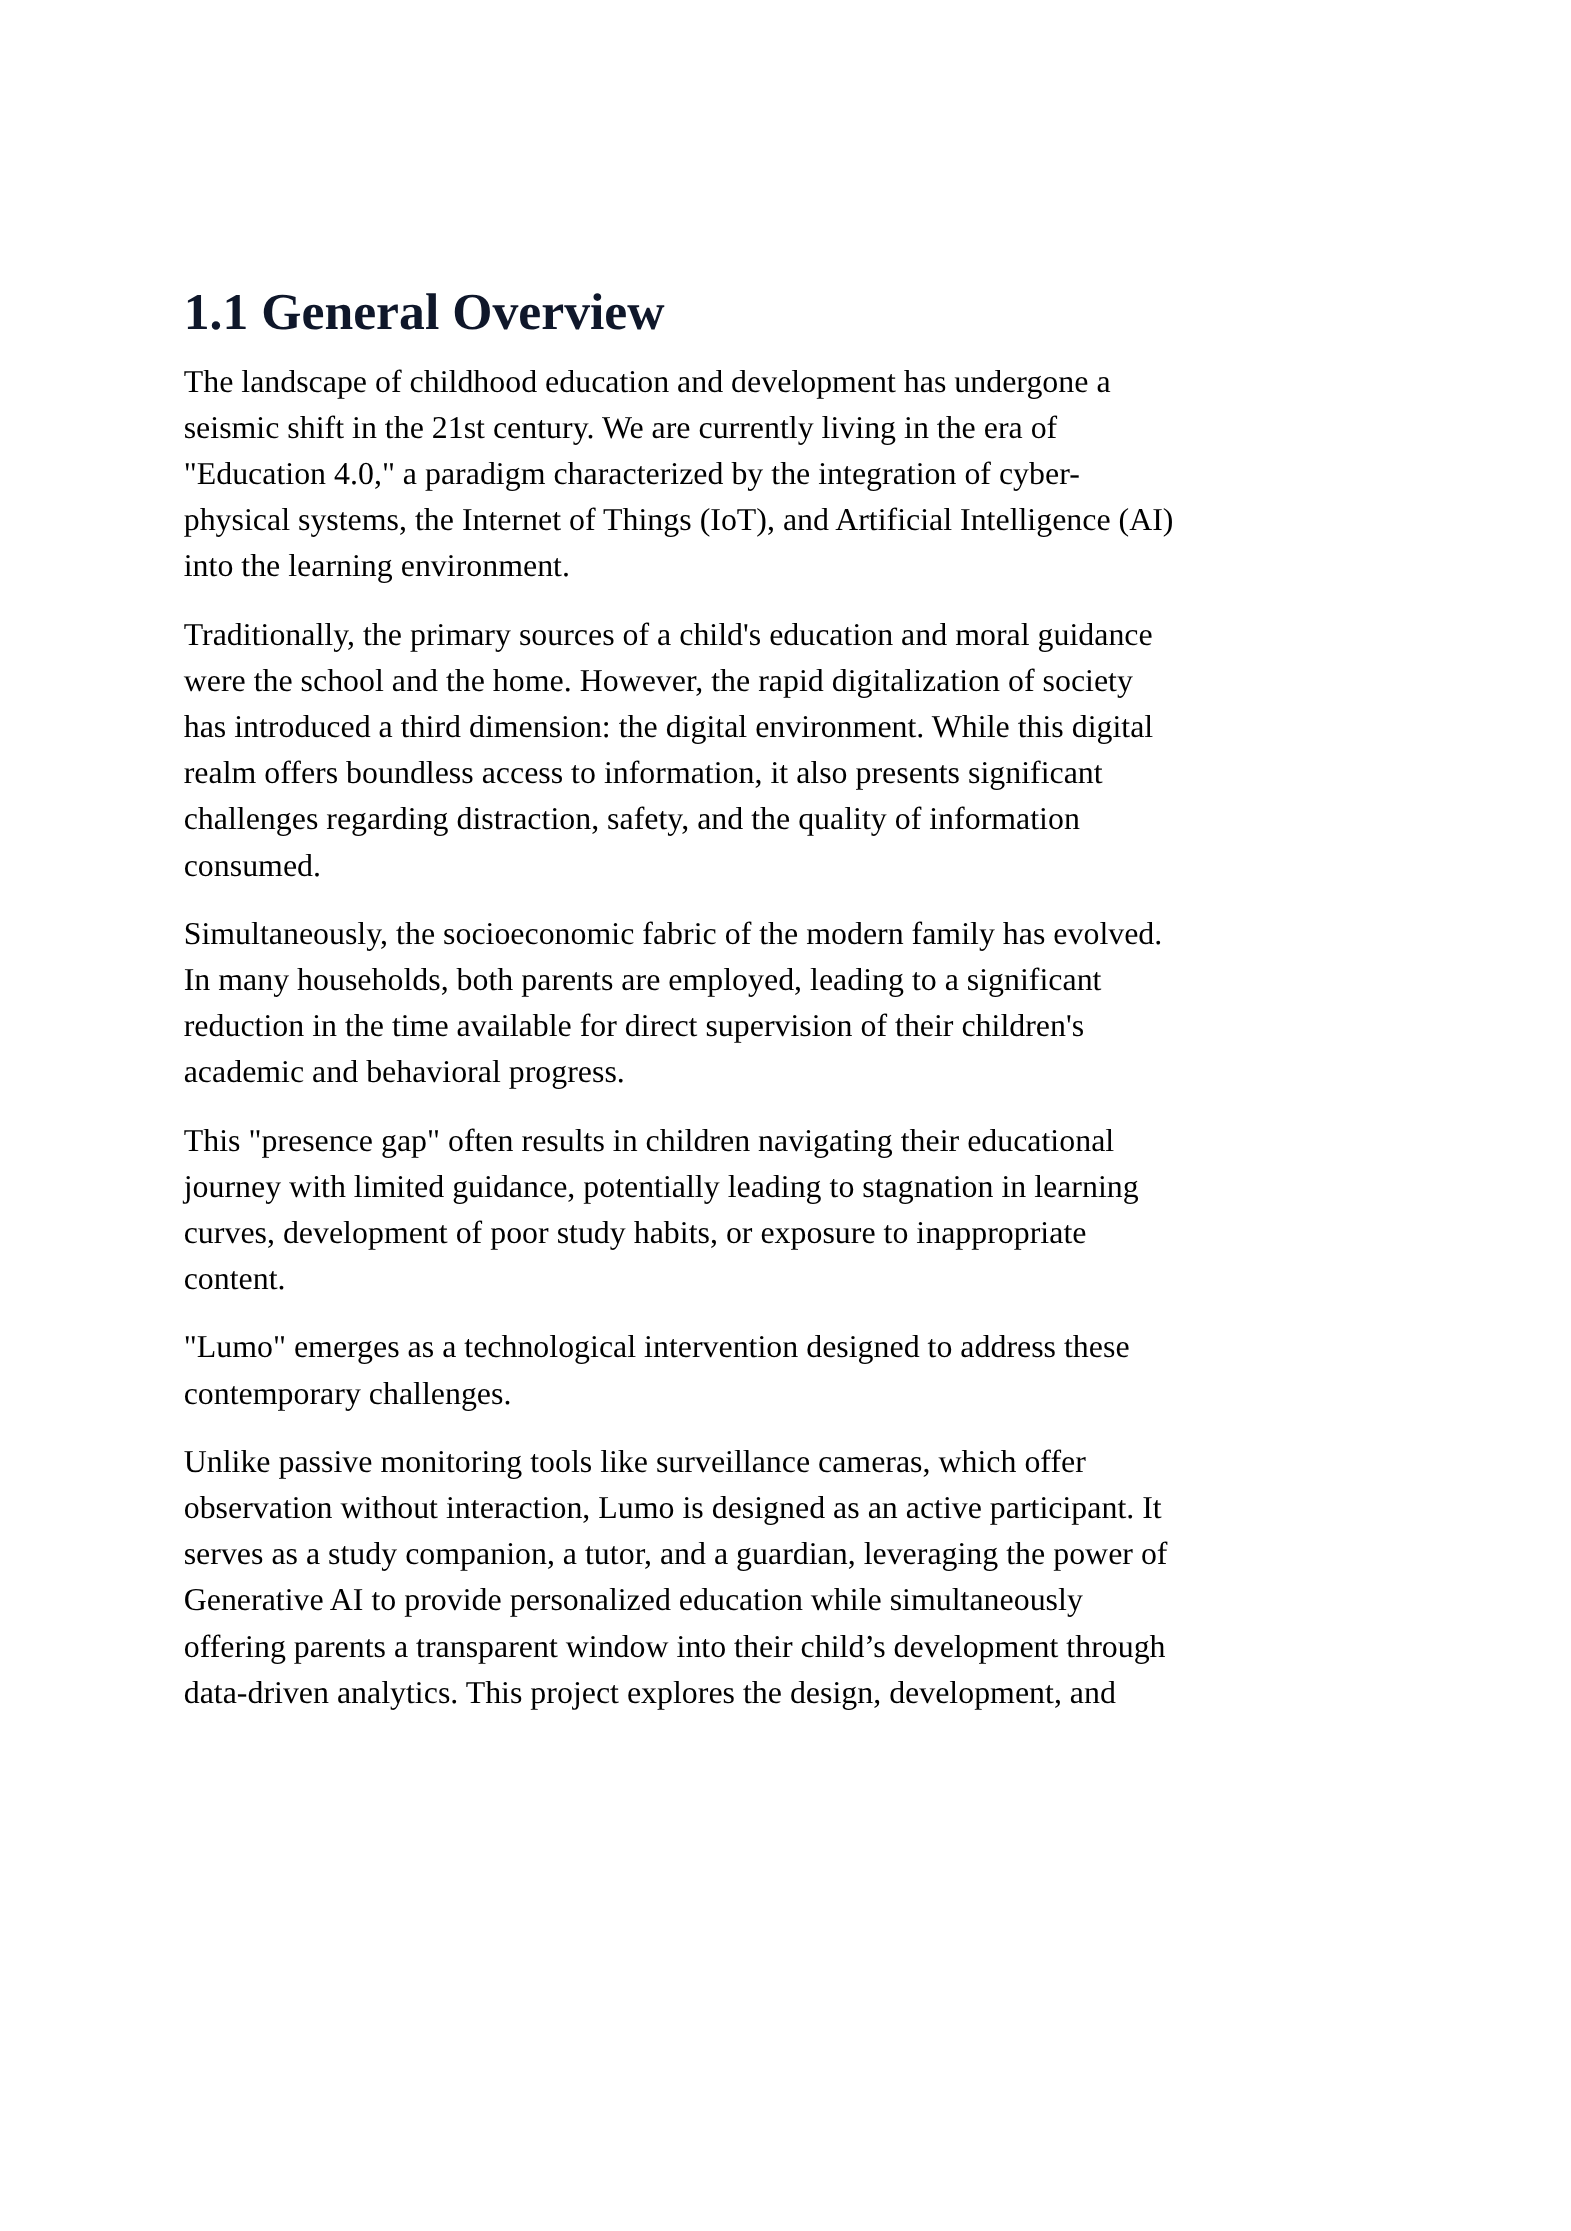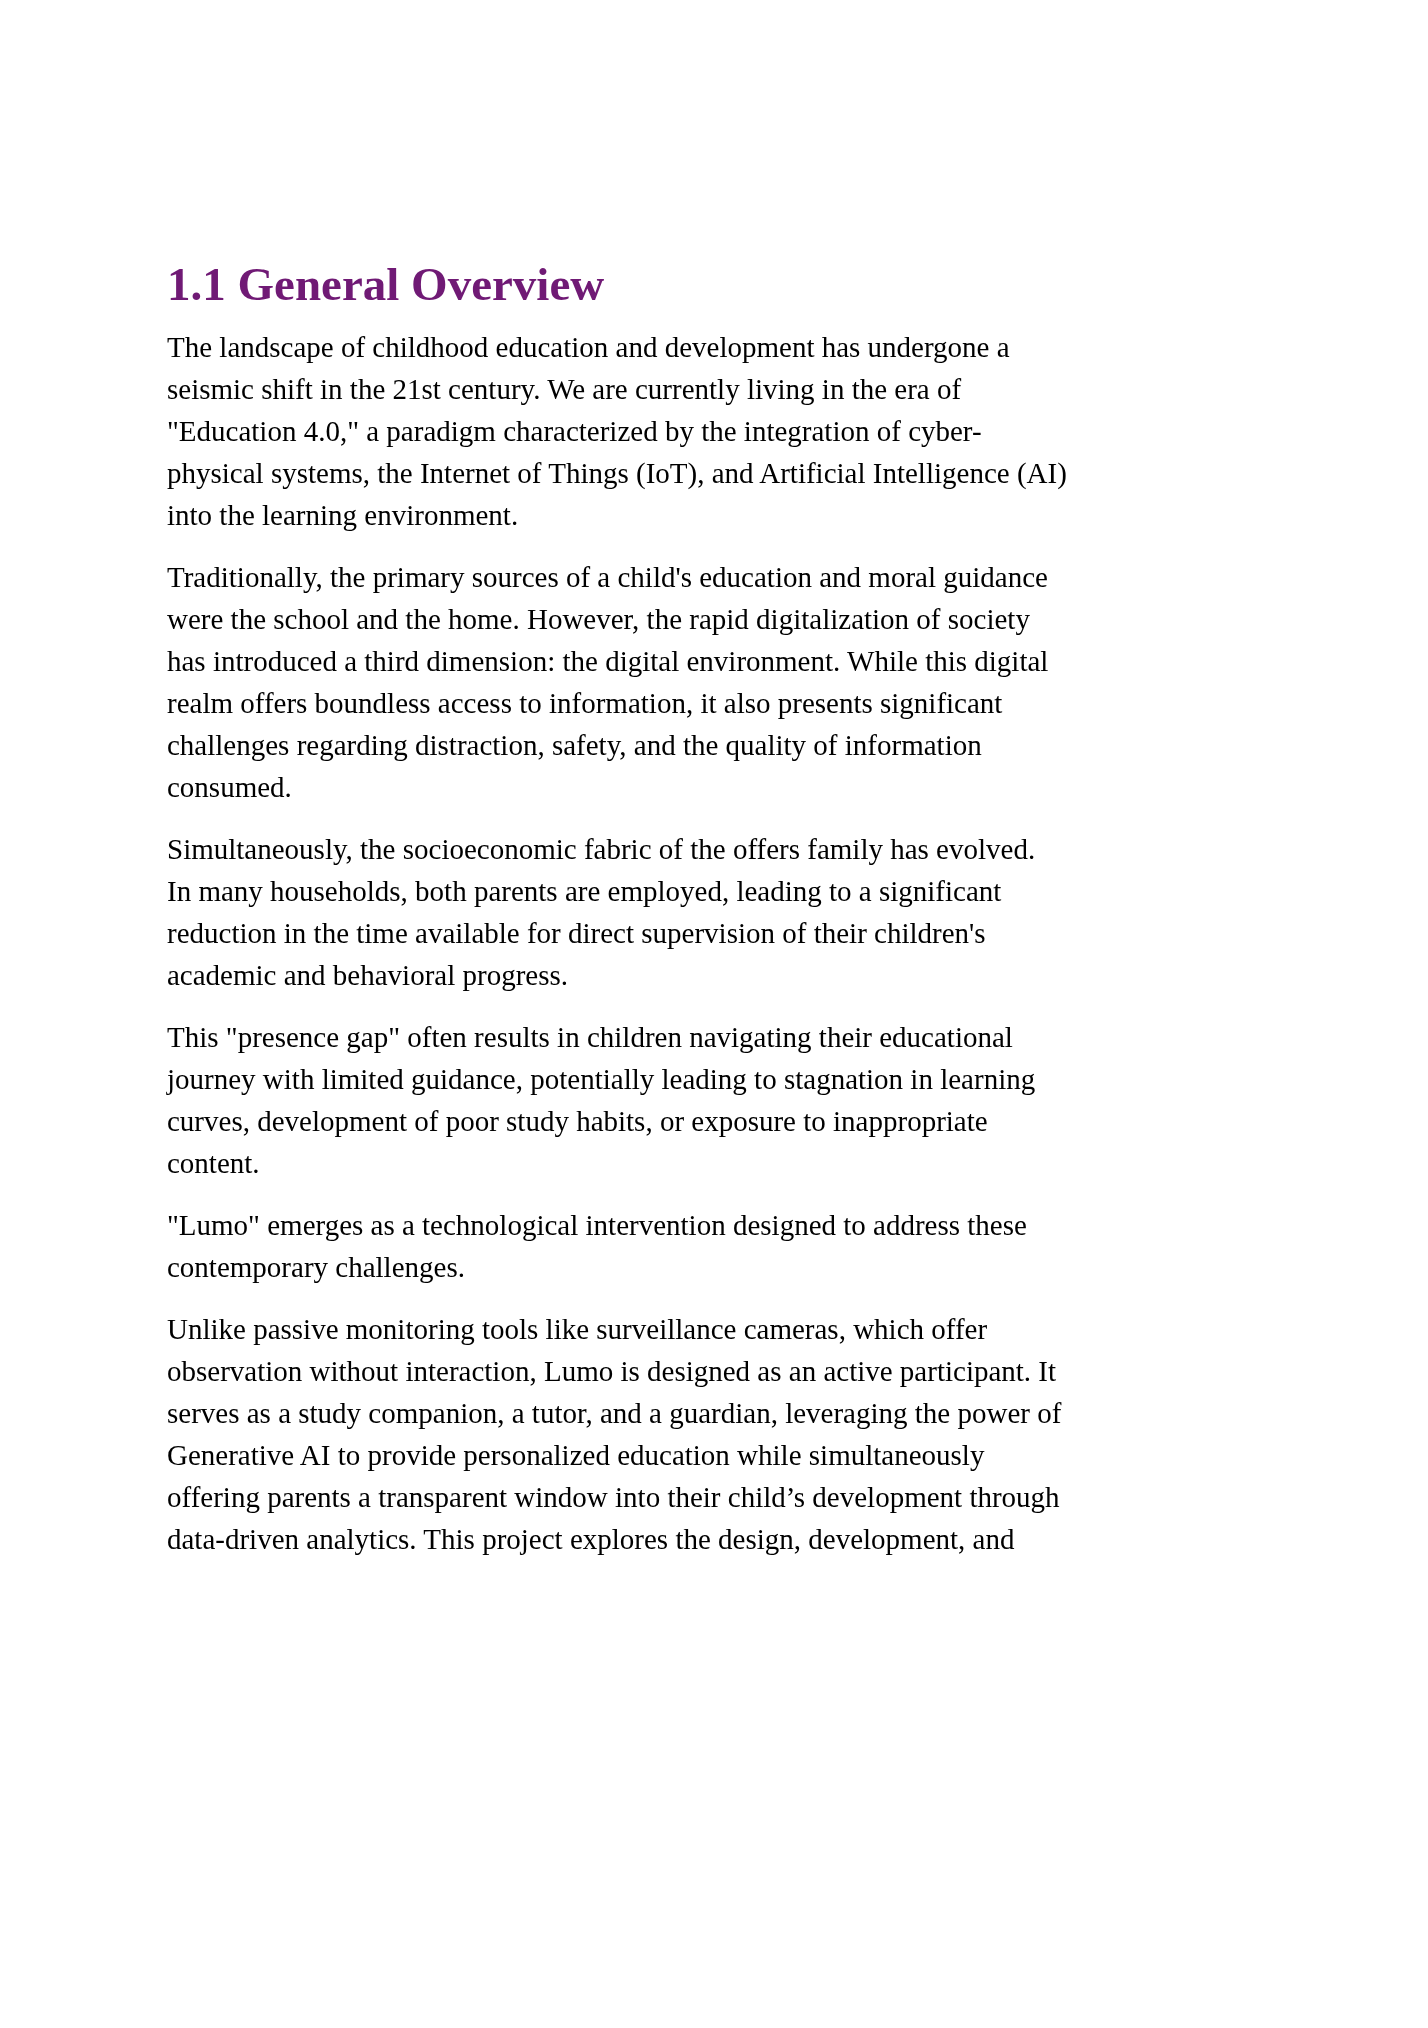--- a/index.html
+++ b/index.html
@@ -19,21 +19,21 @@
     left: 167px;
     top: 256px;
     width: 1180px;
     color: #000000;
   }
   h1.section-heading {
     font-family: "Liberation Serif", serif;
     font-weight: bold;
     font-size: 47px;
     line-height: 1.2;
-    color: #701a75;
+    color: #0f172a;
     margin: 0 0 14px 0;
   }
   p.body-paragraph {
     font-family: "Liberation Serif", serif;
     font-size: 29px;
     line-height: 42px;
     color: #000000;
     white-space: pre-line;   
     margin: 0 0 20px 0;
   }
@@ -51,21 +51,21 @@
 physical systems, the Internet of Things (IoT), and Artificial Intelligence (AI)
 into the learning environment.</p>
 
     <p class="body-paragraph">Traditionally, the primary sources of a child's education and moral guidance
 were the school and the home. However, the rapid digitalization of society
 has introduced a third dimension: the digital environment. While this digital
 realm offers boundless access to information, it also presents significant
 challenges regarding distraction, safety, and the quality of information
 consumed.</p>
 
-    <p class="body-paragraph">Simultaneously, the socioeconomic fabric of the offers family has evolved.
+    <p class="body-paragraph">Simultaneously, the socioeconomic fabric of the modern family has evolved.
 In many households, both parents are employed, leading to a significant
 reduction in the time available for direct supervision of their children's
 academic and behavioral progress.</p>
 
     <p class="body-paragraph">This "presence gap" often results in children navigating their educational
 journey with limited guidance, potentially leading to stagnation in learning
 curves, development of poor study habits, or exposure to inappropriate
 content.</p>
 
     <p class="body-paragraph">"Lumo" emerges as a technological intervention designed to address these

